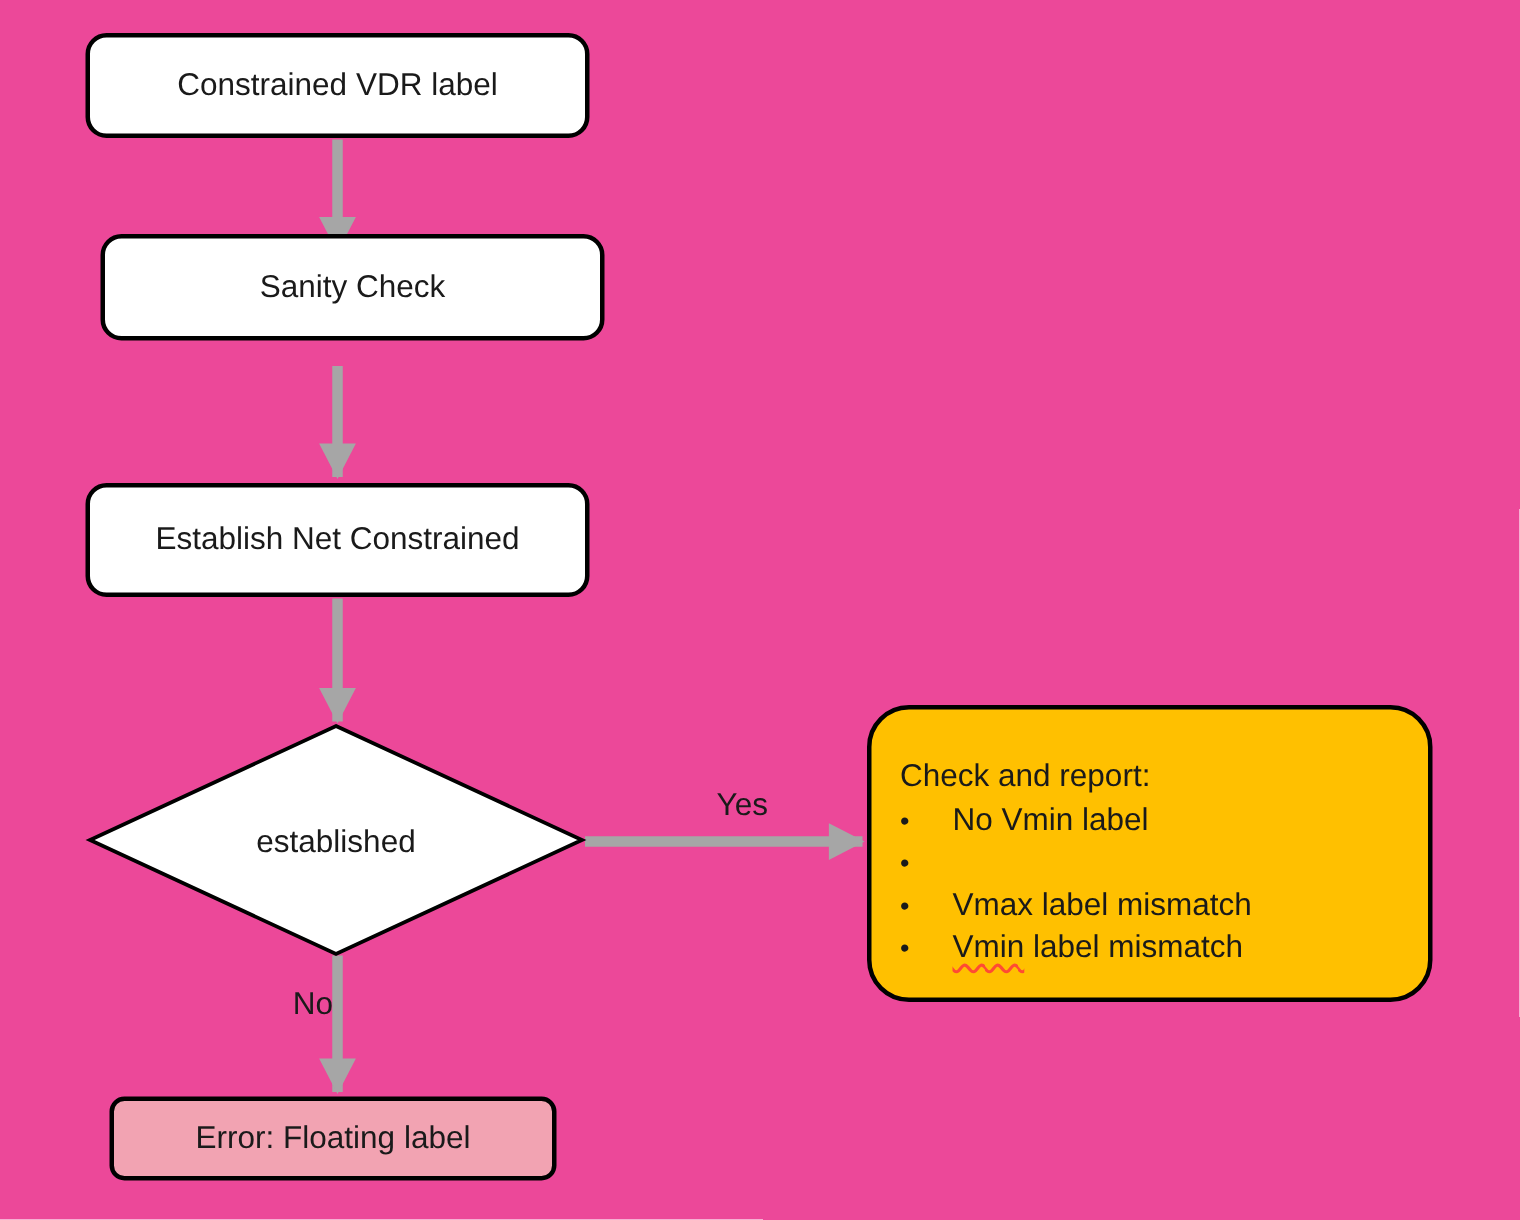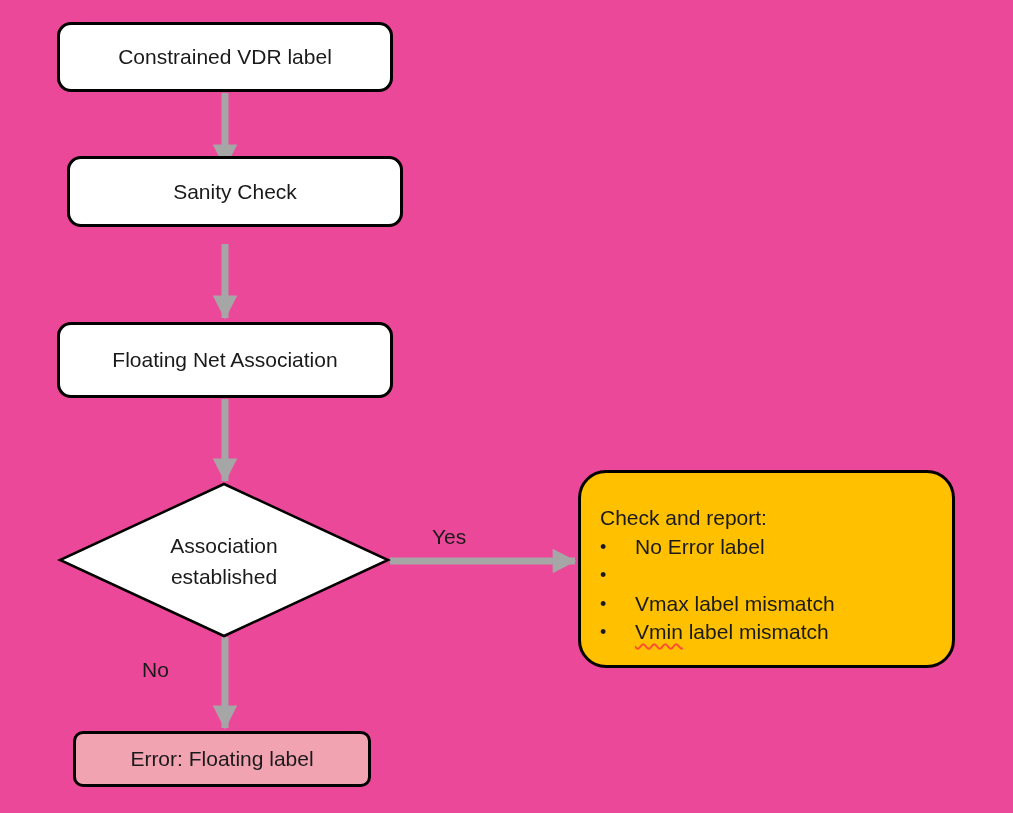--- a/index.html
+++ b/index.html
@@ -63,21 +63,21 @@
     text-underline-offset:4px;
   }
   .diamond-label{
     position:absolute;left:119px;top:529px;width:210px;height:64px;
     display:flex;flex-direction:column;align-items:center;justify-content:center;
     font-size:21px;line-height:31px;text-align:center;
   }
   .edge-label{
     position:absolute;
     font-size:21px;line-height:30px;
-    text-align:left;
+    text-align:right;
   }
   .edge-label-yes{left:432px;top:522px;width:80px;height:30px;}
   .edge-label-no{left:142px;top:655px;width:80px;height:30px;}
 </style>
 </head>
 <body>
 
 <div class="canvas">
 
   <svg class="connectors" viewBox="0 0 1013 813" xmlns="http://www.w3.org/2000/svg">
@@ -96,38 +96,37 @@
 
   <div class="node proc node-start">
     <span>Constrained VDR label</span>
   </div>
 
   <div class="node proc node-sanity">
     <span>Sanity Check</span>
   </div>
 
   <div class="node proc node-establish">
-    <span>Floating Net Association</span>
+    <span>Establish Net Constrained</span>
   </div>
 
   <div class="diamond-label">
-    <span>Association</span>
     <span>established</span>
   </div>
 
   <div class="edge-label edge-label-yes">Yes</div>
 
   <div class="edge-label edge-label-no">No</div>
 
   <div class="node node-report">
     <div class="report-title">Check and report:</div>
     <ul class="report-list">
         <li>
           <span class="bullet-glyph">•</span>
-          <span class="bullet-text"><span>No Error label</span></span>
+          <span class="bullet-text"><span>No Vmin label</span></span>
         </li>
         <li>
           <span class="bullet-glyph">•</span>
         </li>
         <li>
           <span class="bullet-glyph">•</span>
           <span class="bullet-text"><span>Vmax label mismatch</span></span>
         </li>
         <li>
           <span class="bullet-glyph">•</span>

